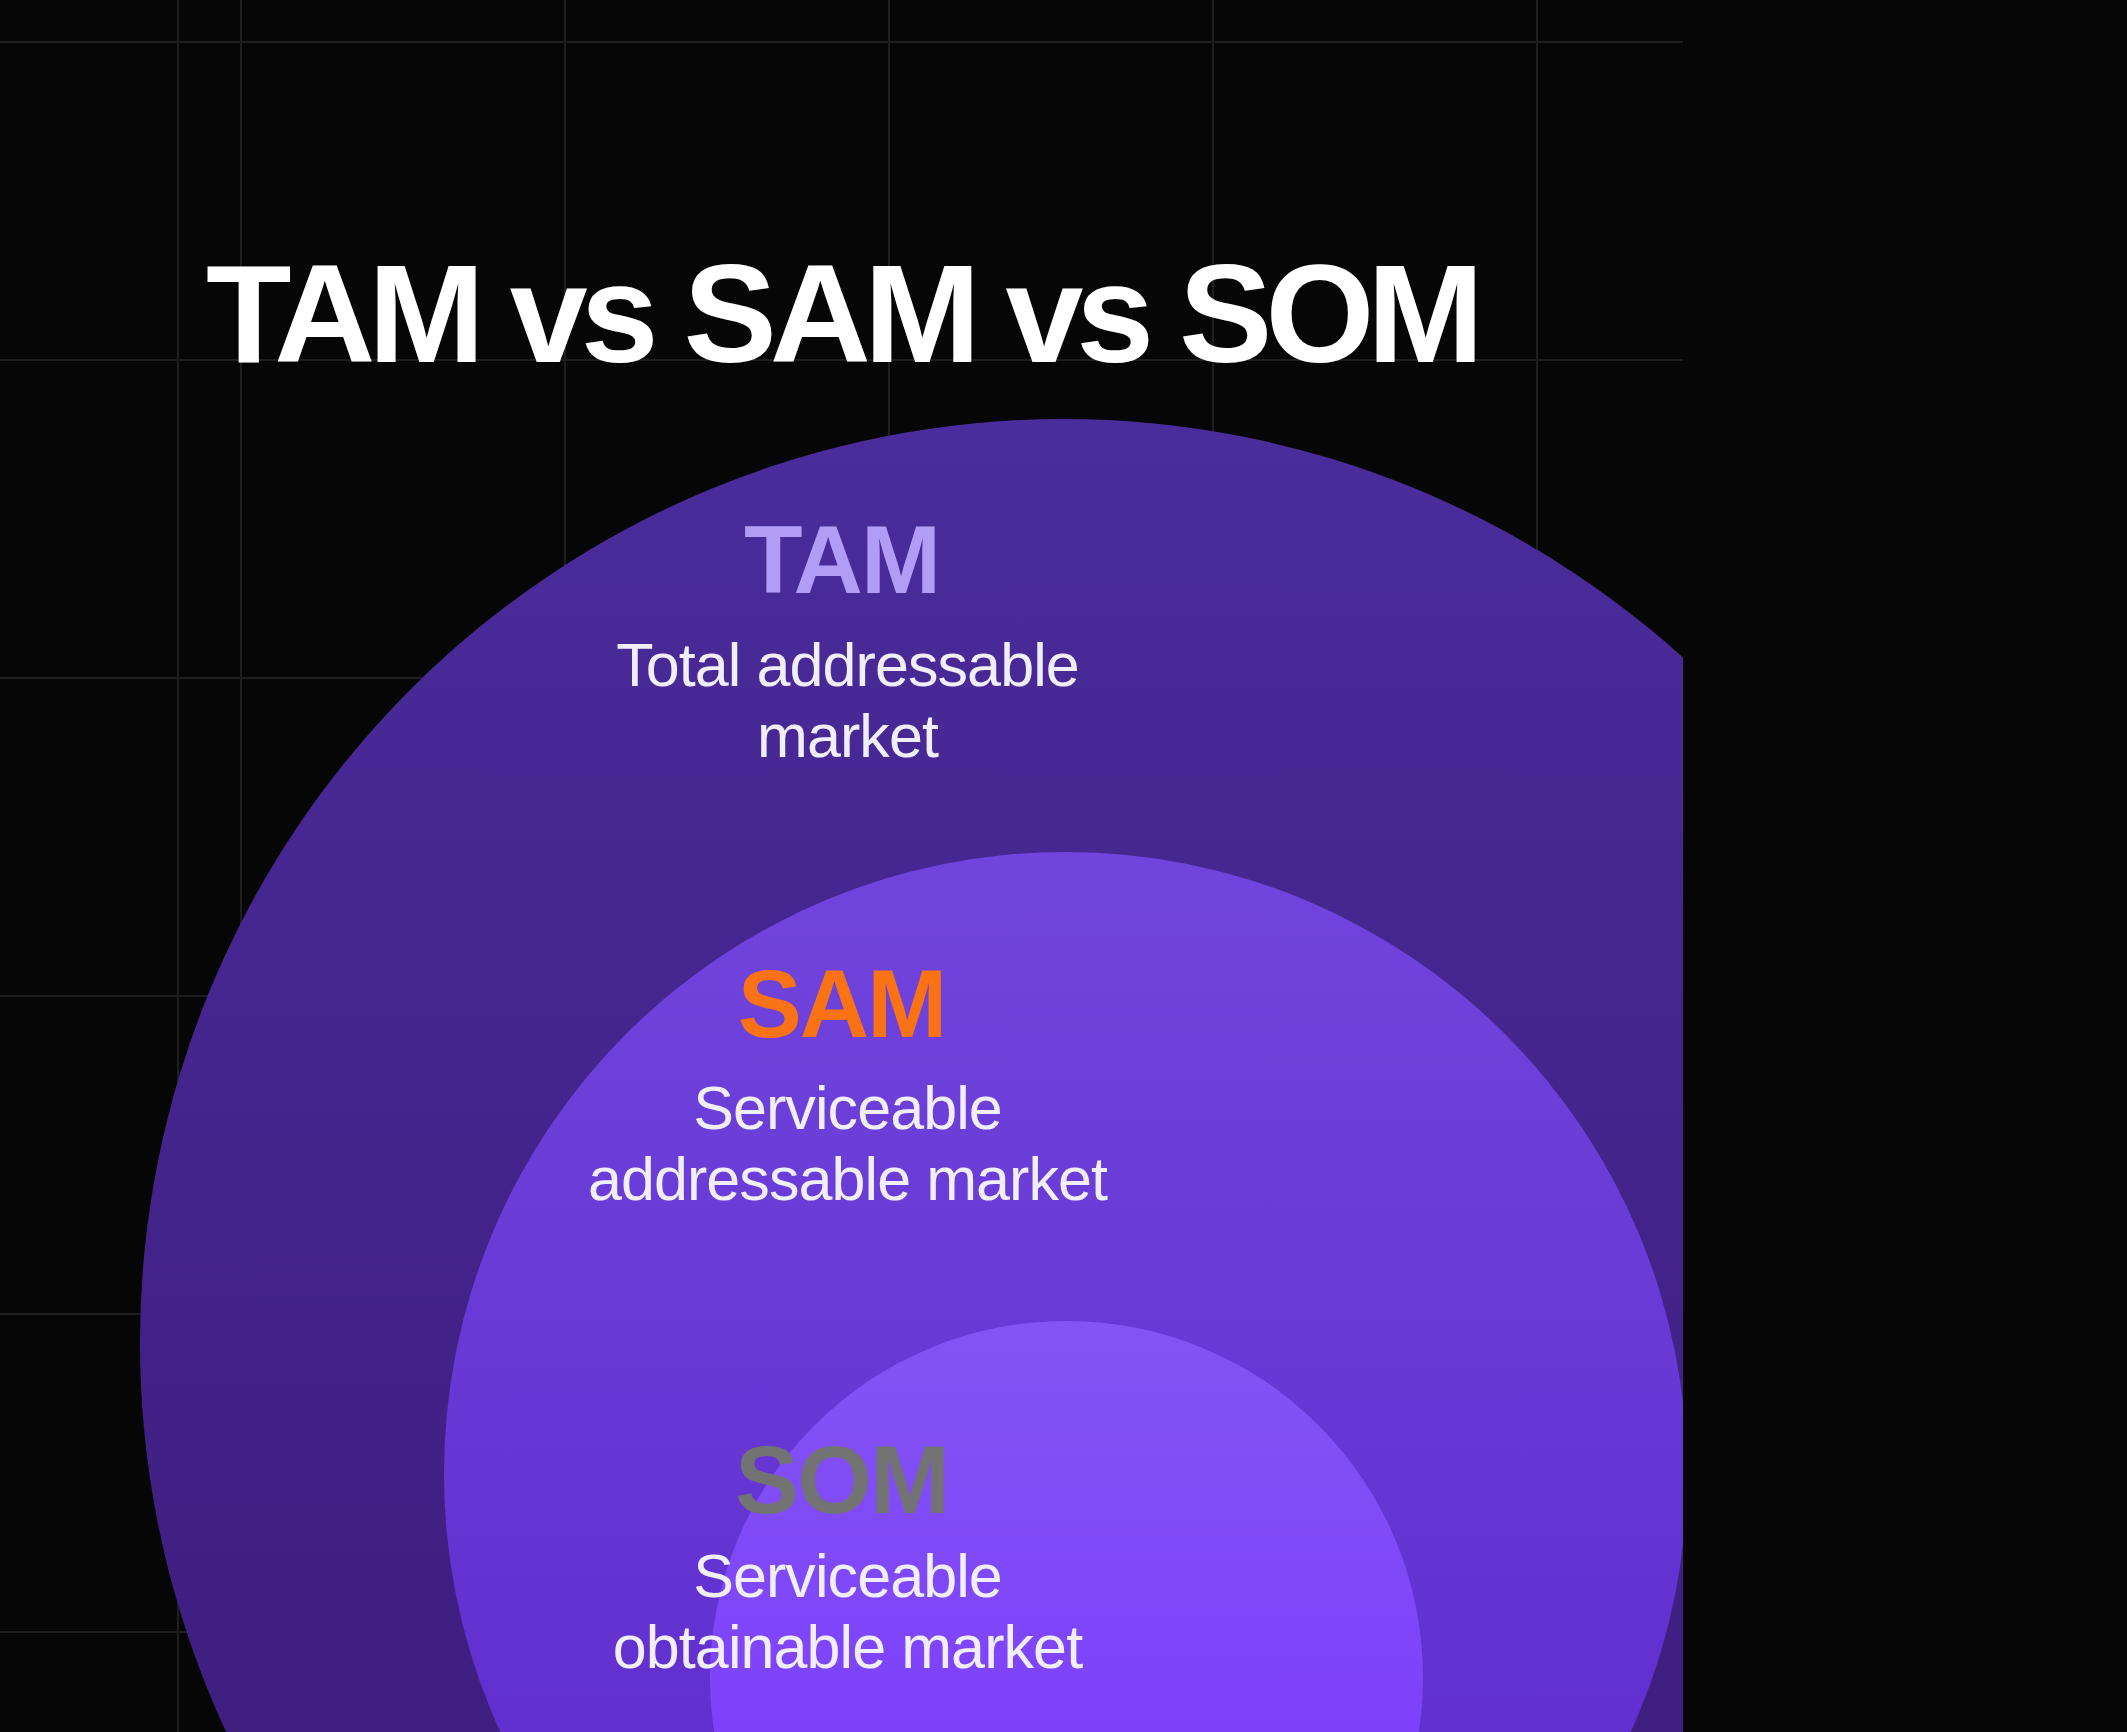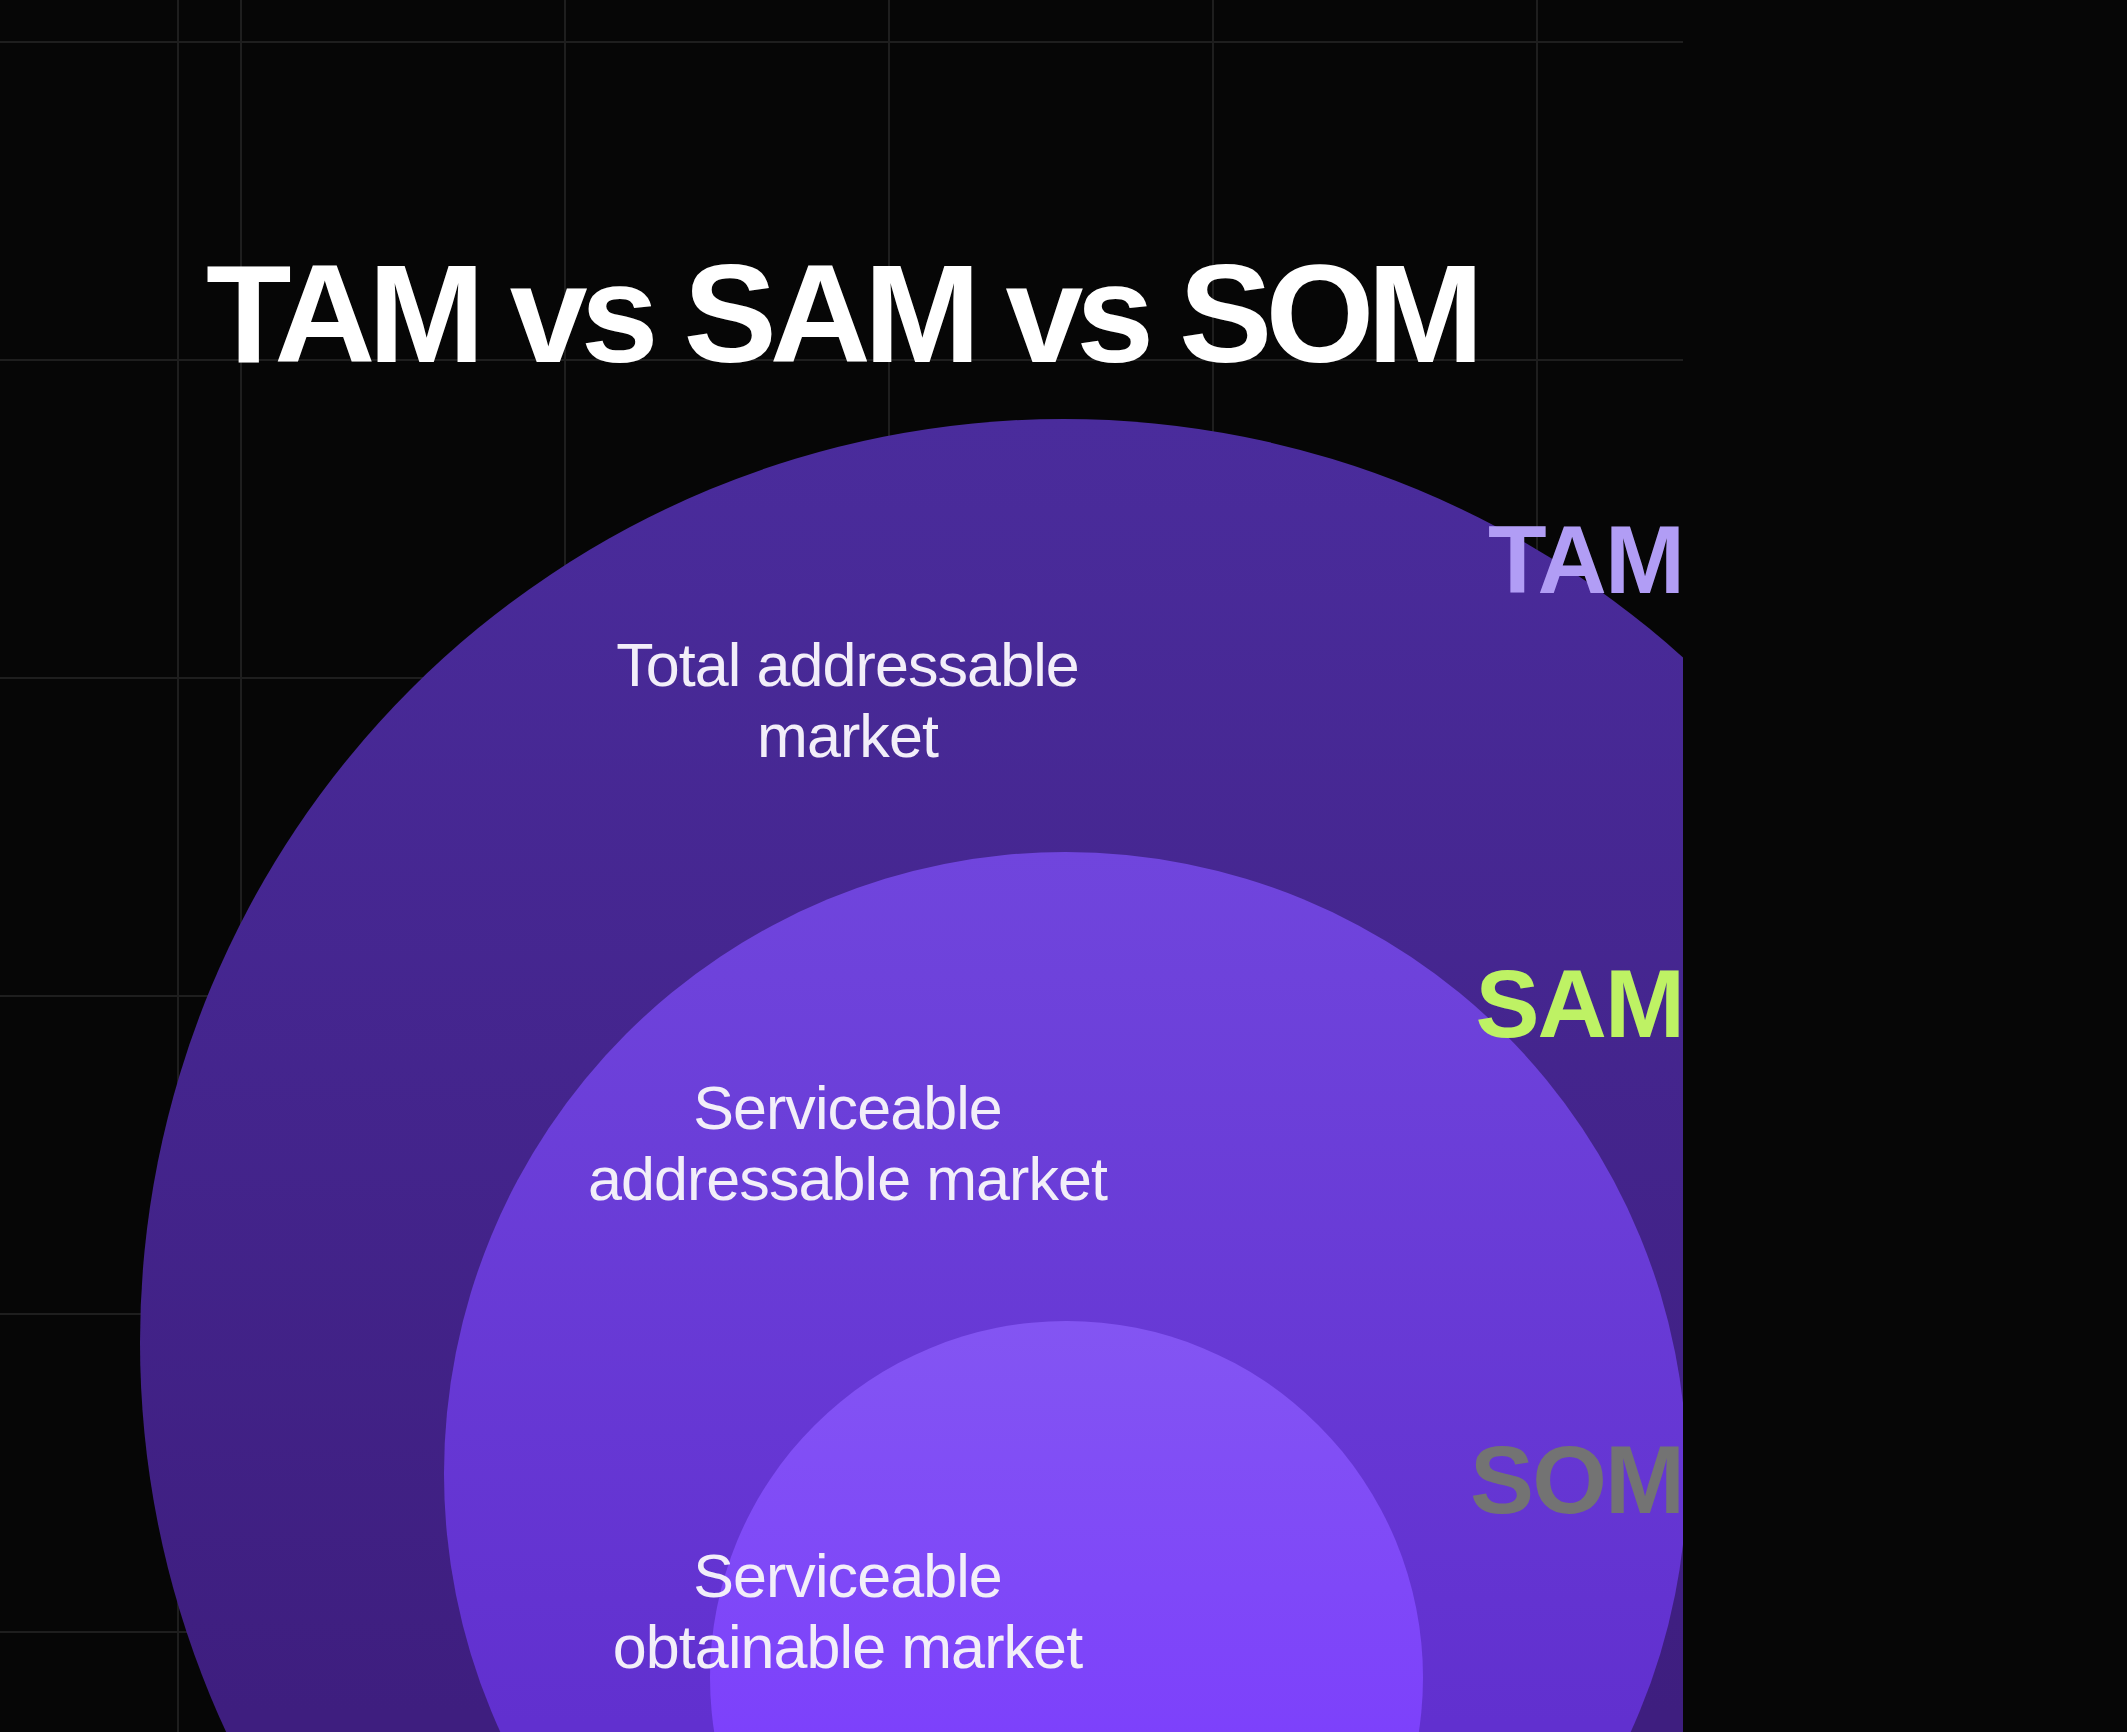--- a/index.html
+++ b/index.html
@@ -59,29 +59,29 @@
     line-height: 1;
     font-weight: 700;
     letter-spacing: -0.05em;
     color: #ffffff;
     white-space: nowrap;
   }
   .ring-label {
     position: absolute;
     left: 0;
     right: 0;
-    text-align: right;
+    text-align: center;
     font-size: 96px;
     line-height: 1;
     font-weight: 700;
     letter-spacing: -0.02em;
     white-space: nowrap;
   }
   .ring-label.tam { top: 512px;  color: #b19df5; }
-  .ring-label.sam { top: 956px; color: #bef264; }
+  .ring-label.sam { top: 956px; color: #f97316; }
   .ring-label.som { top: 1432px; color: #737373; }
   .ring-sub {
     position: absolute;
     left: 12px;
     right: 0;
     text-align: center;
     font-size: 61px;
     line-height: 71px;
     font-weight: 400;
     letter-spacing: -0.015em;

